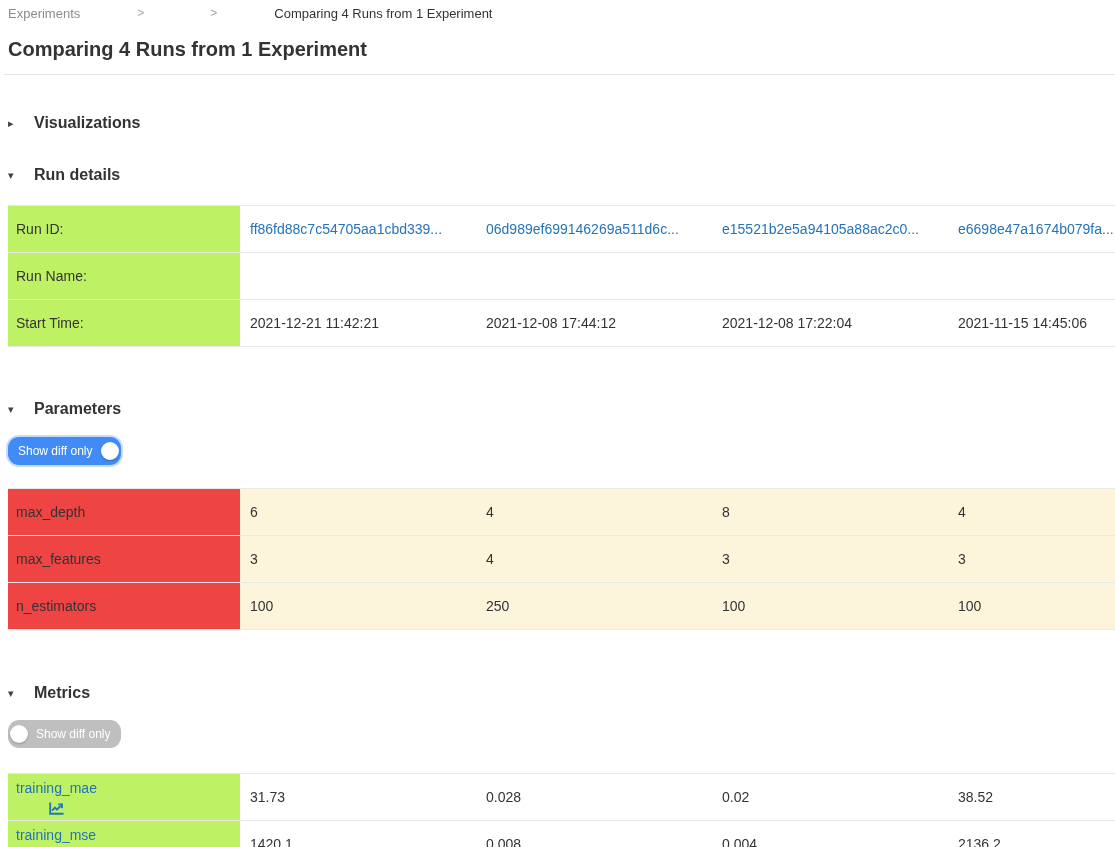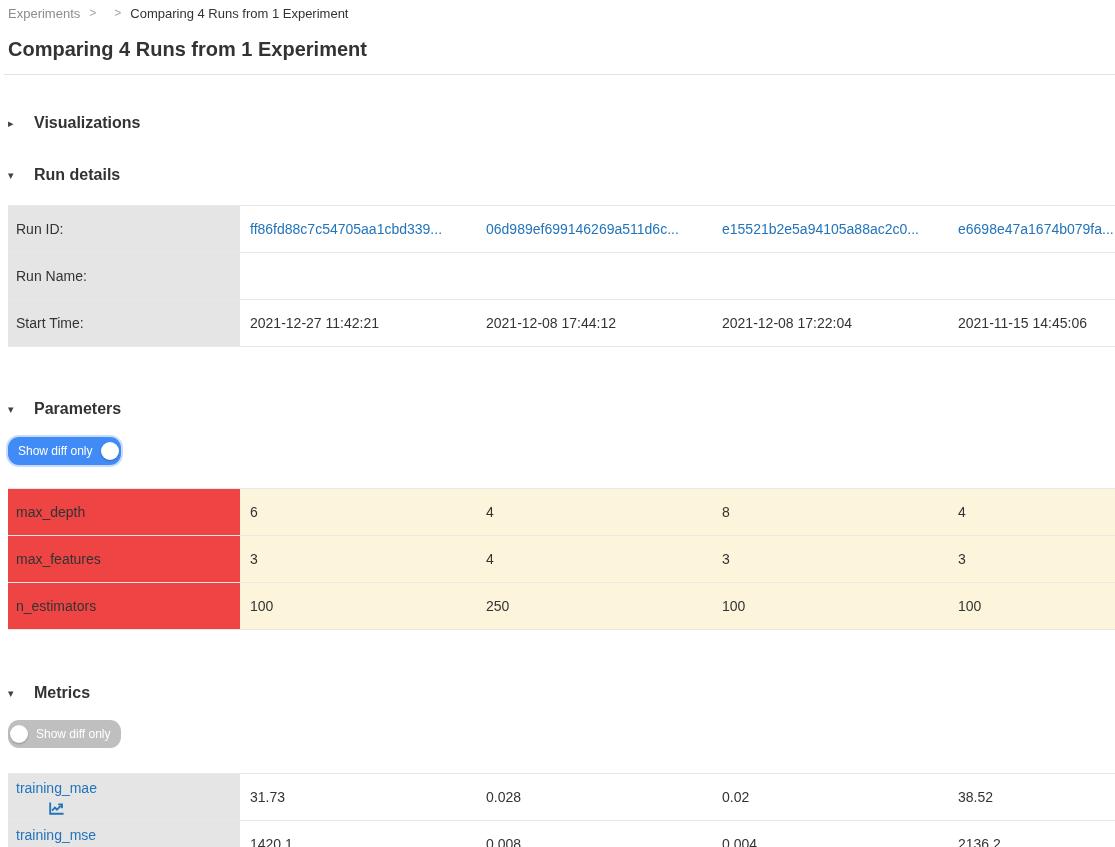--- a/index.html
+++ b/index.html
@@ -10,21 +10,21 @@
     background: #ffffff;
     font-family: "Liberation Sans", "DejaVu Sans", sans-serif;
     color: #333333;
   }
   .page { padding: 4px 0 0 8px; width: 1115px; height: 847px; overflow: hidden; }
 
   
   .breadcrumb {
     display: flex; align-items: center;
     font-size: 13px; color: #8c8c8c;
-    height: 18px; white-space: nowrap;
+    height: 18px; white-space: nowrap; gap: 48px;
   }
   .breadcrumb .crumb-link { color: #8c8c8c; text-decoration: none; cursor: pointer; }
   .breadcrumb .sep { color: #a6a6a6; margin: 0 9px; font-size: 12px; }
   .breadcrumb .current { color: #333333; }
   .redacted {
     display: inline-block; vertical-align: middle;
     width: 238px; height: 13px; margin: 0 1px;
     background: #efefef; border-radius: 2px;
   }
   .path-item { display: inline-flex; align-items: center; text-decoration: none; color: #8c8c8c; cursor: pointer; }
@@ -65,21 +65,21 @@
     padding: 0 8px 0 8px;
   }
   table.compare td.val { padding-left: 10px; }
   col.c-label { width: 232px; }
   col.c-val { width: 236px; }
 
   .mt-table-rd { margin-top: 20px; }
   .mt-table-p  { margin-top: 23px; }
   .mt-table-m  { margin-top: 25px; }
 
-  .label-bg td.lbl { background: #e5e5e5; }
+  .label-bg td.lbl { background: #bef264; }
   .param-table td.lbl { background: #ef4444; }
   .param-table td.val { background: #fcf5dc; }
   .param-table { border-top: 1px solid #efe6c6; }
   .param-table td { border-bottom: 1px solid #eee7cd; }
 
   a.run-link, a.metric-link {
     color: #2374bb; text-decoration: none; cursor: pointer;
   }
   a.metric-link { display: inline-flex; align-items: center; gap: 6px; flex-direction: column; }
   .chart-icon { flex: 0 0 auto; color: #2374bb; }
@@ -156,21 +156,21 @@
       </tr>
       <tr>
         <td class="lbl">Run Name:</td>
         <td class="val"></td>
         <td class="val"></td>
         <td class="val"></td>
         <td class="val"></td>
       </tr>
       <tr>
         <td class="lbl">Start Time:</td>
-        <td class="val">2021-12-27 11:42:21</td>
+        <td class="val">2021-12-21 11:42:21</td>
         <td class="val">2021-12-08 17:44:12</td>
         <td class="val">2021-12-08 17:22:04</td>
         <td class="val">2021-11-15 14:45:06</td>
       </tr>
     </tbody>
   </table>
 
   <div class="section-header mt-params">
     <span class="caret">▾</span>
     <span>Parameters</span>

